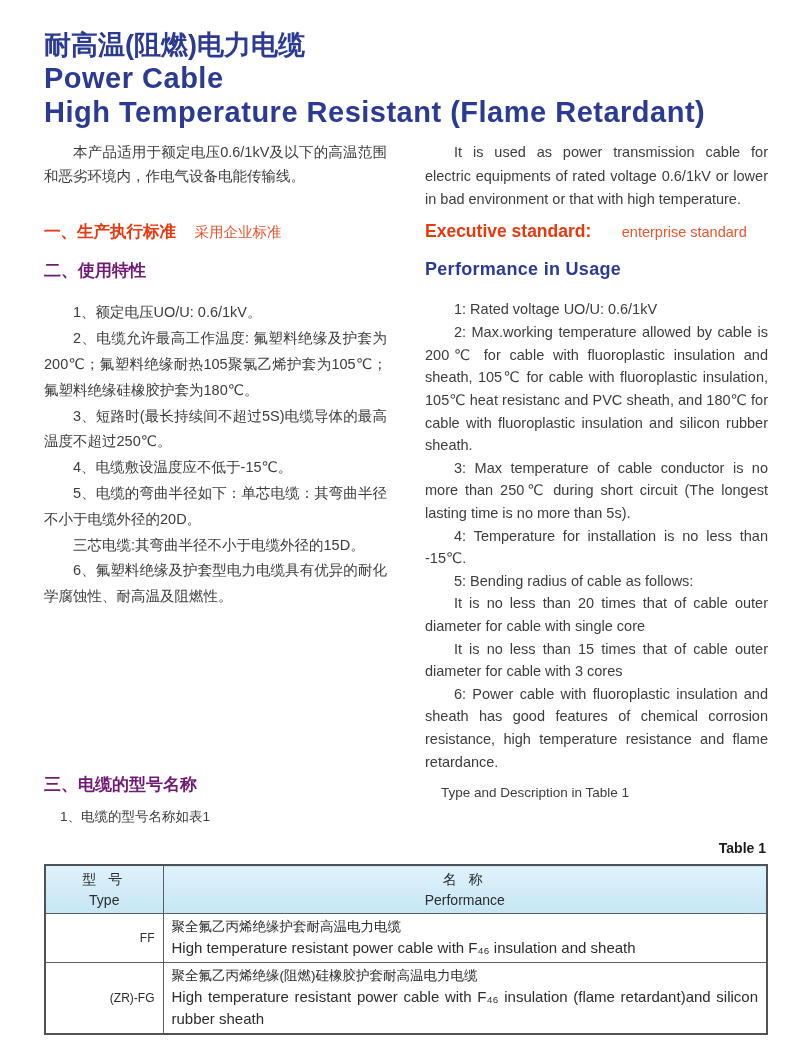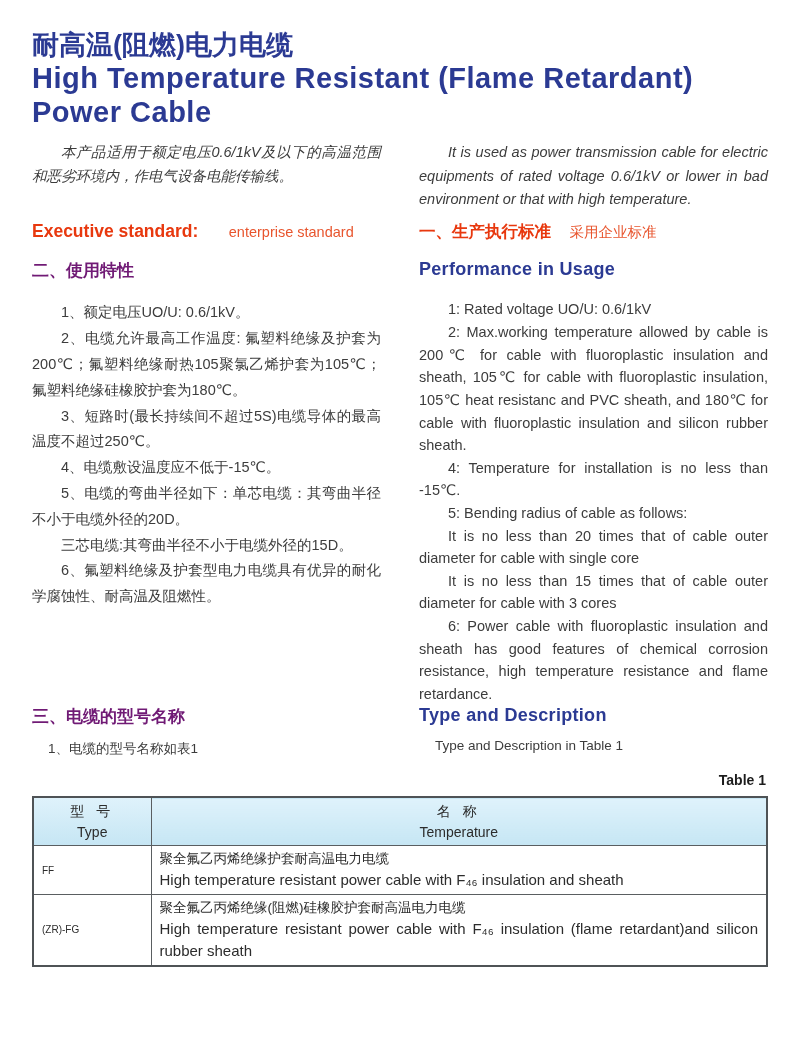--- a/index.html
+++ b/index.html
@@ -1,20 +1,20 @@
 <!DOCTYPE html>
 <html><head>
 <meta charset="utf-8">
 <style>
   html,body{margin:0;padding:0;background:#ffffff;}
   .page{
     position:relative;
     width:800px;height:1048px;
     box-sizing:border-box;
-    padding:30px 32px 0 32px;
+    padding:30px 32px 0 44px;
     background:#ffffff;
     font-family:"Liberation Sans","DejaVu Sans",sans-serif;
     color:#3c3c3c;
     overflow:hidden;
   }
   
   .title-zh{
     color:#2b3a93;font-weight:bold;font-size:27px;line-height:1.15;margin:0;
   }
   .title-en{
@@ -23,21 +23,21 @@
   }
   header{margin-bottom:12px;}
   
   .two-col{
     display:grid;
     grid-template-columns:1fr 1fr;
     column-gap:38px;
   }
   p{margin:0;}
   .body-text{
-    font-size:14.5px;line-height:1.62;text-align:justify;color:#3c3c3c;font-style:italic;
+    font-size:14.5px;line-height:1.62;text-align:justify;color:#3c3c3c;
   }
   .indent{text-indent:2em;}
   .intro-row{min-height:78px;}
   
   .standard-row{margin-top:2px;margin-bottom:16px;align-items:baseline;}
   .std-zh-heading{color:#e8380e;font-weight:bold;font-size:16.5px;}
   .std-zh-value{color:#e8552e;font-size:14.5px;margin-left:14px;}
   .std-en-heading{color:#e8380e;font-weight:bold;font-size:17.5px;}
   .std-en-value{color:#e8552e;font-size:14.5px;margin-left:26px;}
   
@@ -69,102 +69,102 @@
     vertical-align:middle;
   }
   col.c1{width:118px;}
   thead th{
     background:linear-gradient(#dff2fb,#c6e6f4);
     font-weight:normal;color:#2c2c2c;
     text-align:center;font-size:14px;line-height:1.45;
     padding:4px 0;
   }
   .th-zh{letter-spacing:4px;}
-  td.type-cell{text-align:left;font-size:10px;color:#2c2c2c;}
+  td.type-cell{text-align:right;font-size:12px;color:#2c2c2c;}
   td.desc-cell{text-align:left;}
   .desc-zh{font-size:13.5px;color:#2c2c2c;line-height:1.5;}
   .desc-en{font-size:15px;color:#2c2c2c;line-height:1.45;text-align:justify;}
 </style>
 </head>
 <body>
 
 <div class="page">
 
   <header>
     <h1 class="title-zh">耐高温(阻燃)电力电缆</h1>
+    <h1 class="title-en">Power Cable</h1>
     <h1 class="title-en">High Temperature Resistant (Flame Retardant)</h1>
-    <h1 class="title-en">Power Cable</h1>
   </header>
 
   <div class="two-col intro-row">
     <p class="body-text indent">本产品适用于额定电压0.6/1kV及以下的高温范围和恶劣环境内，作电气设备电能传输线。</p>
     <p class="body-text indent">It is used as power transmission cable for electric equipments of rated voltage 0.6/1kV or lower in bad environment or that with high temperature.</p>
   </div>
 
   <div class="two-col standard-row">
     <div>
+      <span class="std-zh-heading">一、生产执行标准</span>
+      <span class="std-zh-value">采用企业标准</span>
+    </div>
+    <div>
       <span class="std-en-heading">Executive standard:</span>
       <span class="std-en-value">enterprise standard</span>
-    </div>
-    <div>
-      <span class="std-zh-heading">一、生产执行标准</span>
-      <span class="std-zh-value">采用企业标准</span>
     </div>
   </div>
 
   <div class="two-col usage-row">
     <div class="zh-list">
       <h2 class="sec-heading-zh">二、使用特性</h2>
       <p class="indent">1、额定电压UO/U: 0.6/1kV。</p>
       <p class="indent">2、电缆允许最高工作温度: 氟塑料绝缘及护套为200℃；氟塑料绝缘耐热105聚氯乙烯护套为105℃；氟塑料绝缘硅橡胶护套为180℃。</p>
       <p class="indent">3、短路时(最长持续间不超过5S)电缆导体的最高温度不超过250℃。</p>
       <p class="indent">4、电缆敷设温度应不低于-15℃。</p>
       <p class="indent">5、电缆的弯曲半径如下：单芯电缆：其弯曲半径不小于电缆外径的20D。</p>
       <p class="indent">三芯电缆:其弯曲半径不小于电缆外径的15D。</p>
       <p class="indent">6、氟塑料绝缘及护套型电力电缆具有优异的耐化学腐蚀性、耐高温及阻燃性。</p>
     </div>
     <div class="en-list">
       <h2 class="sec-heading-en">Performance in Usage</h2>
       <p class="indent">1: Rated voltage UO/U: 0.6/1kV</p>
       <p class="indent">2: Max.working temperature allowed by cable is 200℃ for cable with fluoroplastic insulation and sheath, 105℃ for cable with fluoroplastic insulation, 105℃ heat resistanc and PVC sheath, and 180℃ for cable with fluoroplastic insulation and silicon rubber sheath.</p>
+      <p class="indent">3: Max temperature of cable conductor is no more than 250℃ during short circuit (The longest lasting time is no more than 5s).</p>
       <p class="indent">4: Temperature for installation is no less than -15℃.</p>
       <p class="indent">5: Bending radius of cable as follows:</p>
       <p class="indent">It is no less than 20 times that of cable outer diameter for cable with single core</p>
       <p class="indent">It is no less than 15 times that of cable outer diameter for cable with 3 cores</p>
       <p class="indent">6: Power cable with fluoroplastic insulation and sheath has good features of chemical corrosion resistance, high temperature resistance and flame retardance.</p>
     </div>
   </div>
 
   <div class="two-col type-row">
     <div>
       <h2 class="sec-heading-zh" style="margin-bottom:0;">三、电缆的型号名称</h2>
       <p class="type-sub">1、电缆的型号名称如表1</p>
     </div>
     <div>
-      <h2 class="sec-heading-en" style="margin-bottom:0;">Type and Description</h2>
       <p class="type-sub">Type and Description in Table 1</p>
     </div>
   </div>
 
   <div class="table-label">Table 1</div>
 
   <table class="type-table">
     <colgroup>
         <col class="c1">
         <col>
       </colgroup>
     <thead>
       <tr>
         <th>
           <div class="th-zh">型 号</div>
           <div>Type</div>
         </th>
         <th>
           <div class="th-zh">名  称</div>
-          <div>Temperature</div>
+          <div>Performance</div>
         </th>
       </tr>
     </thead>
     <tbody>
       <tr>
         <td class="type-cell">FF</td>
         <td class="desc-cell">
           <div class="desc-zh">聚全氟乙丙烯绝缘护套耐高温电力电缆</div>
           <div class="desc-en">High temperature resistant power cable with F₄₆ insulation and sheath</div>
         </td>

